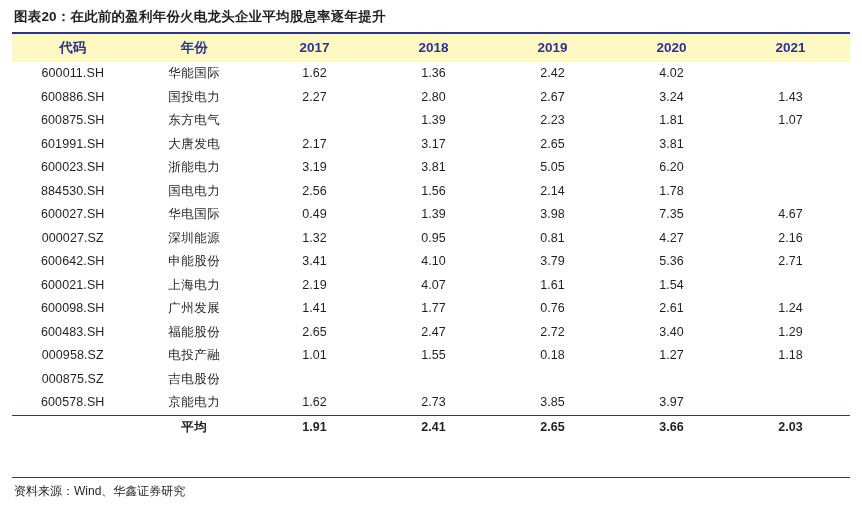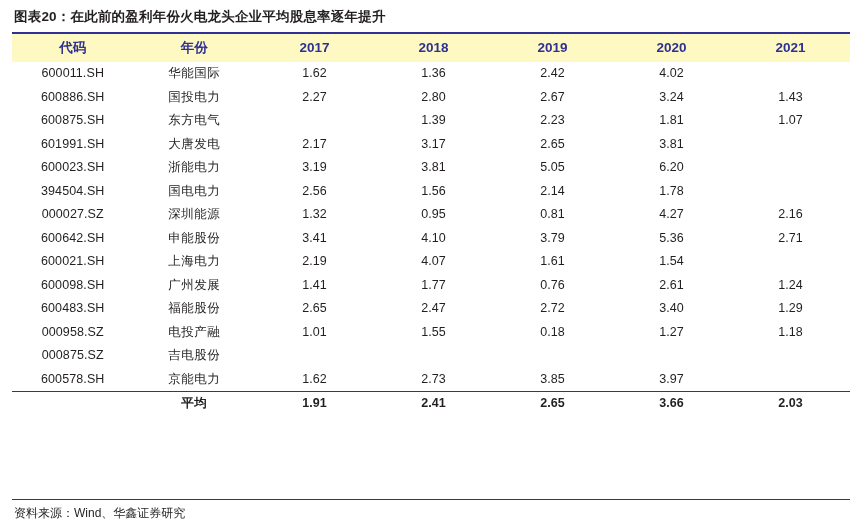--- a/index.html
+++ b/index.html
@@ -66,21 +66,21 @@
   tr.avg-row { border-top: 1px solid #2e3192; font-weight: bold; }
   tr.avg-row td.name { }
   .footer {
     position: absolute;
     left: 12px;
     right: 12px;
     bottom: 0;
     border-top: 1.5px solid #2e3192;
     font-size: 12px;
     color: #231f20;
-    padding: 5px 2px 2px 2px;
+    padding: 5px 2px 24px 2px;
     white-space: nowrap;
   }
 </style>
 </head>
 <body>
 
 <div class="wrap">
 
   <div class="title-bar">图表20：在此前的盈利年份火电龙头企业平均股息率逐年提升</div>
 
@@ -145,27 +145,36 @@
       <tr>
         <td class="code">600023.SH</td>
         <td class="name">浙能电力</td>
         <td>3.19</td>
         <td>3.81</td>
         <td>5.05</td>
         <td>6.20</td>
         <td></td>
       </tr>
       <tr>
-        <td class="code">394504.SH</td>
+        <td class="code">884530.SH</td>
         <td class="name">国电电力</td>
         <td>2.56</td>
         <td>1.56</td>
         <td>2.14</td>
         <td>1.78</td>
         <td></td>
+      </tr>
+      <tr>
+        <td class="code">600027.SH</td>
+        <td class="name">华电国际</td>
+        <td>0.49</td>
+        <td>1.39</td>
+        <td>3.98</td>
+        <td>7.35</td>
+        <td>4.67</td>
       </tr>
       <tr>
         <td class="code">000027.SZ</td>
         <td class="name">深圳能源</td>
         <td>1.32</td>
         <td>0.95</td>
         <td>0.81</td>
         <td>4.27</td>
         <td>2.16</td>
       </tr>

